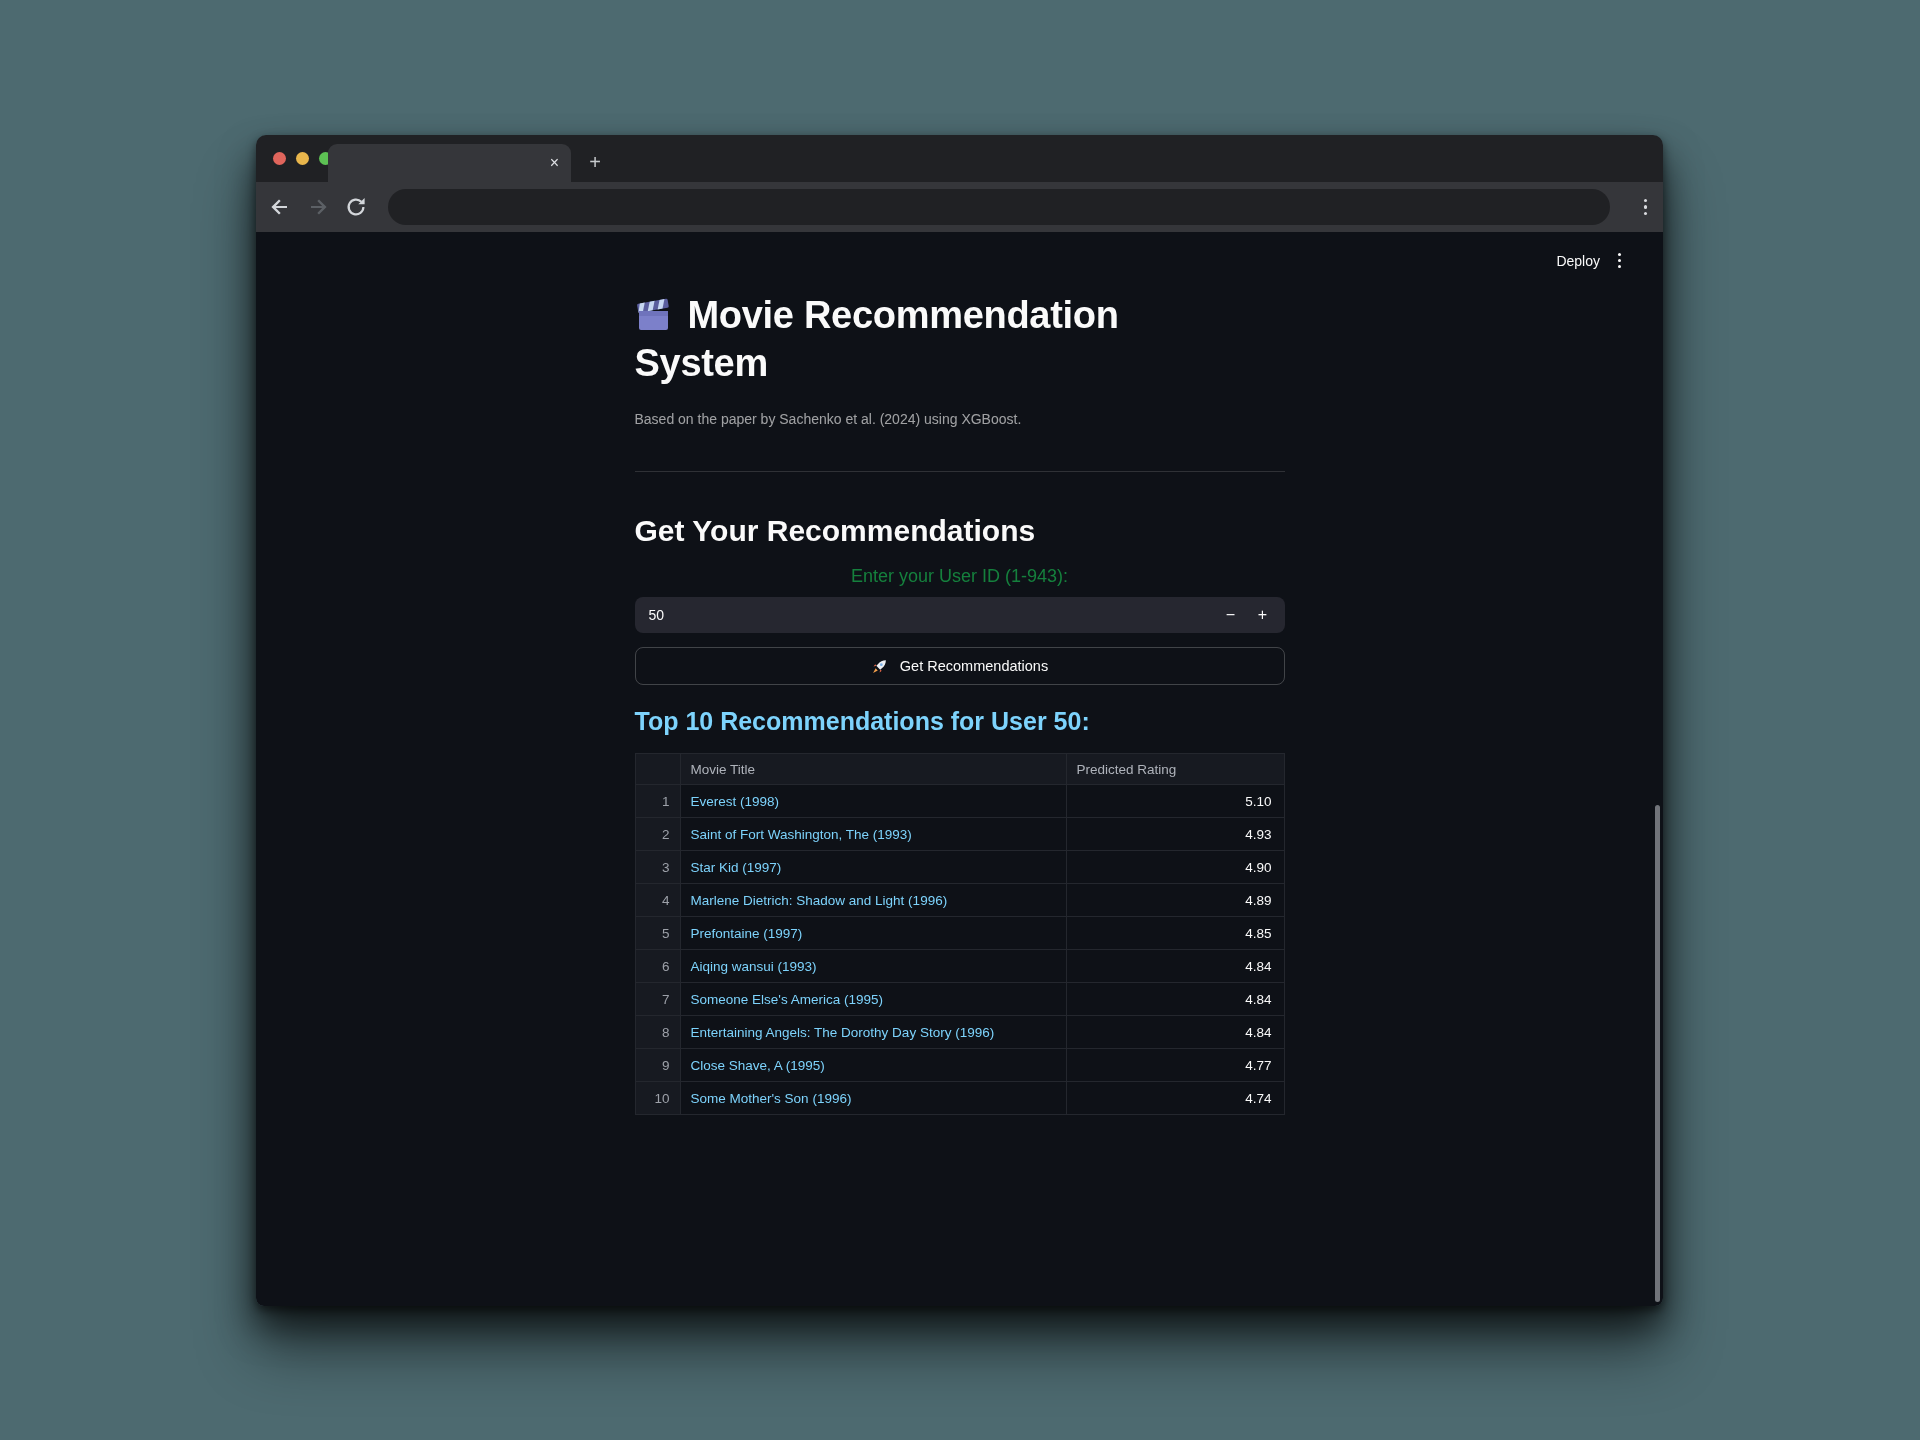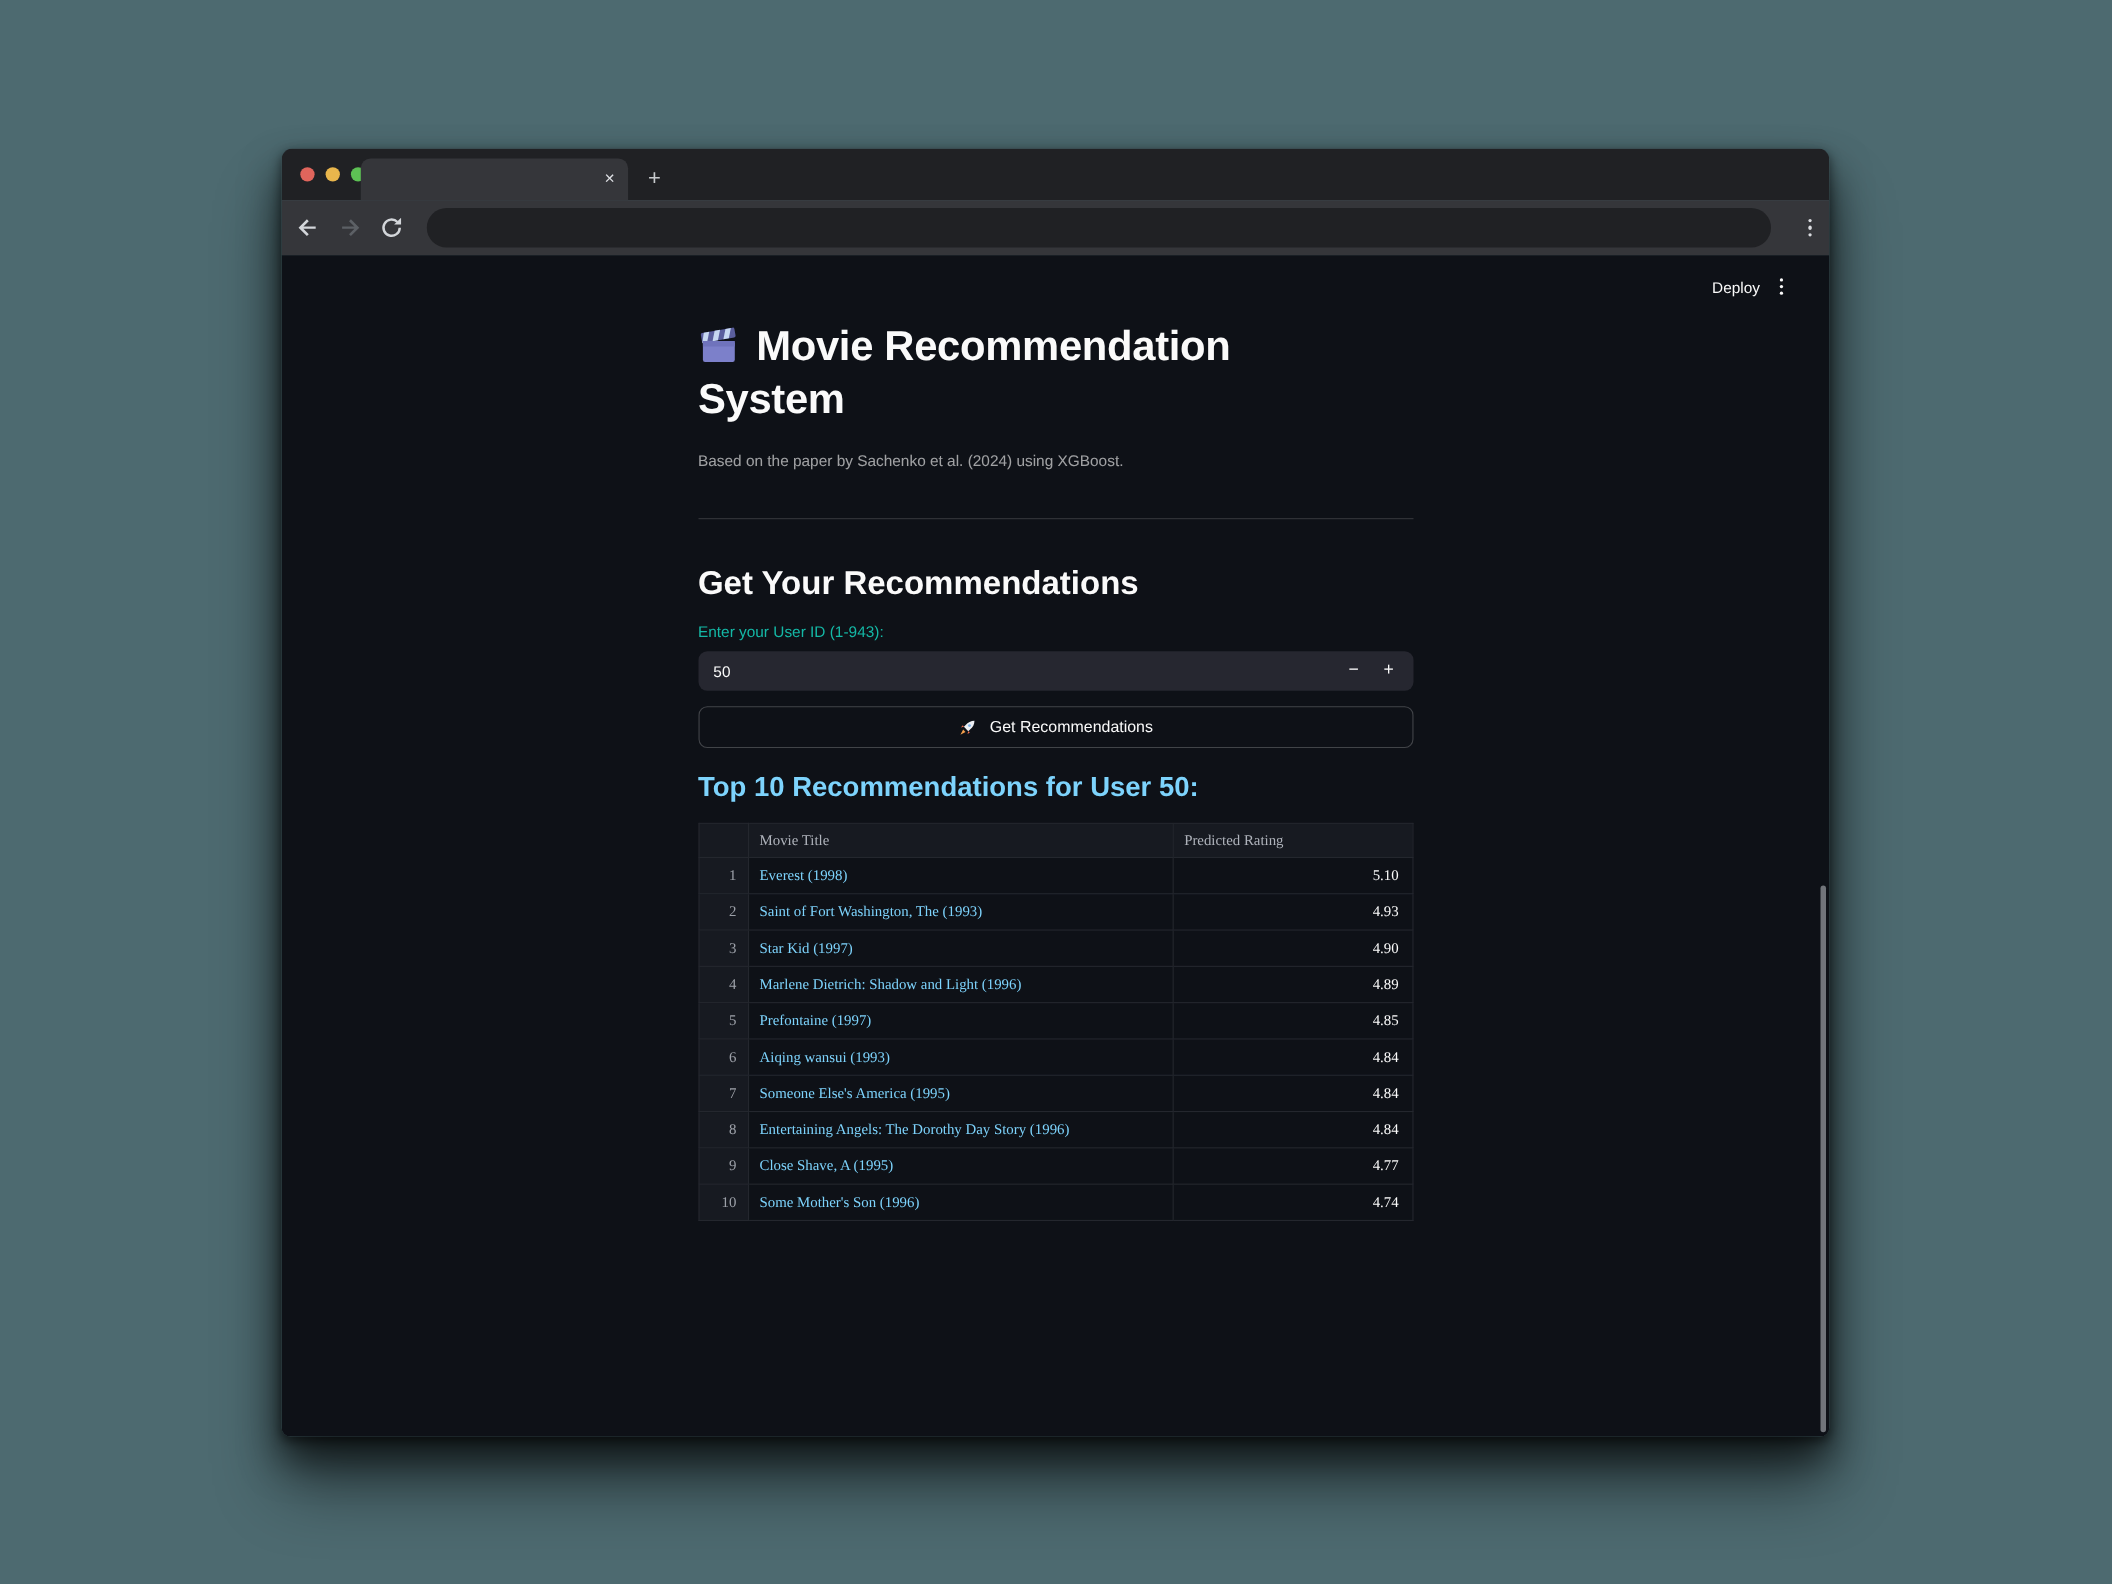--- a/index.html
+++ b/index.html
@@ -47,41 +47,41 @@
 
   h1.app-title { max-width:600px; color:#FAFAFA; font-size:38px; font-weight:700; line-height:1.25; letter-spacing:-0.3px; }
   .title-icon { display:inline-block; vertical-align:-4px; margin-right:13px; }
 
   .caption { margin-top:24px; font-size:14px; color:rgba(250,250,250,0.62); }
 
   hr.divider { border:none; border-top:1px solid rgba(250,250,250,0.14); margin-top:44px; }
 
   h2.section { margin-top:42px; color:#FAFAFA; font-size:30px; font-weight:700; }
 
-  .input-label { margin-top:18px; color:#14b8a6; font-size:14px; }
+  .input-label { margin-top:18px; color:#15803d; font-size:18px;text-align:center; }
   .number-input {
     margin-top:10px; height:36px; background:#262730; border-radius:8px;
     display:flex; align-items:center; padding:0 6px 0 14px;
   }
   .number-value { color:#FAFAFA; font-size:14px; flex:1 1 auto; background:transparent; border:none; outline:none;
     font-family:"Liberation Sans", sans-serif; }
   .step-btn { width:32px; height:32px; background:transparent; border:none; color:#FAFAFA; font-size:16px;
     cursor:pointer; font-family:"Liberation Sans", sans-serif; }
 
   .submit-btn {
     margin-top:14px; width:100%; height:38px; background:transparent;
     border:1px solid rgba(250,250,250,0.22); border-radius:8px; color:#FAFAFA; font-size:14.5px;
     display:flex; align-items:center; justify-content:center; gap:12px; cursor:pointer;
     font-family:"Liberation Sans", sans-serif;
   }
 
   h3.results { margin-top:22px; color:#7dd3fc; font-size:25px; font-weight:700; }
 
   table.recs { margin-top:17px; width:650px; border-collapse:collapse; font-size:13.5px; table-layout:fixed; }
-  table.recs th, table.recs td { border:1px solid #24272E; padding:0 10px; height:33px;font-family:Liberation Serif, serif; }
+  table.recs th, table.recs td { border:1px solid #24272E; padding:0 10px; height:33px; }
   table.recs thead th { height:31px; background:#171A21; color:#AFB3BB; font-weight:400; text-align:left; }
   table.recs td.idx, table.recs th.idx { width:45px; background:#171A21; text-align:right; color:#9DA1A9; }
   table.recs th.rating-col { width:218px; }
   table.recs td.title-cell { color:#7dd3fc; text-align:left; }
   table.recs td.rating-cell { color:#FAFAFA; text-align:right; padding-right:12px; }
 
   .scroll-thumb { position:absolute; right:3px; top:573px; width:5px; height:497px; background:#71747A; border-radius:3px; cursor:pointer; }
 </style>
 </head>
 <body>

